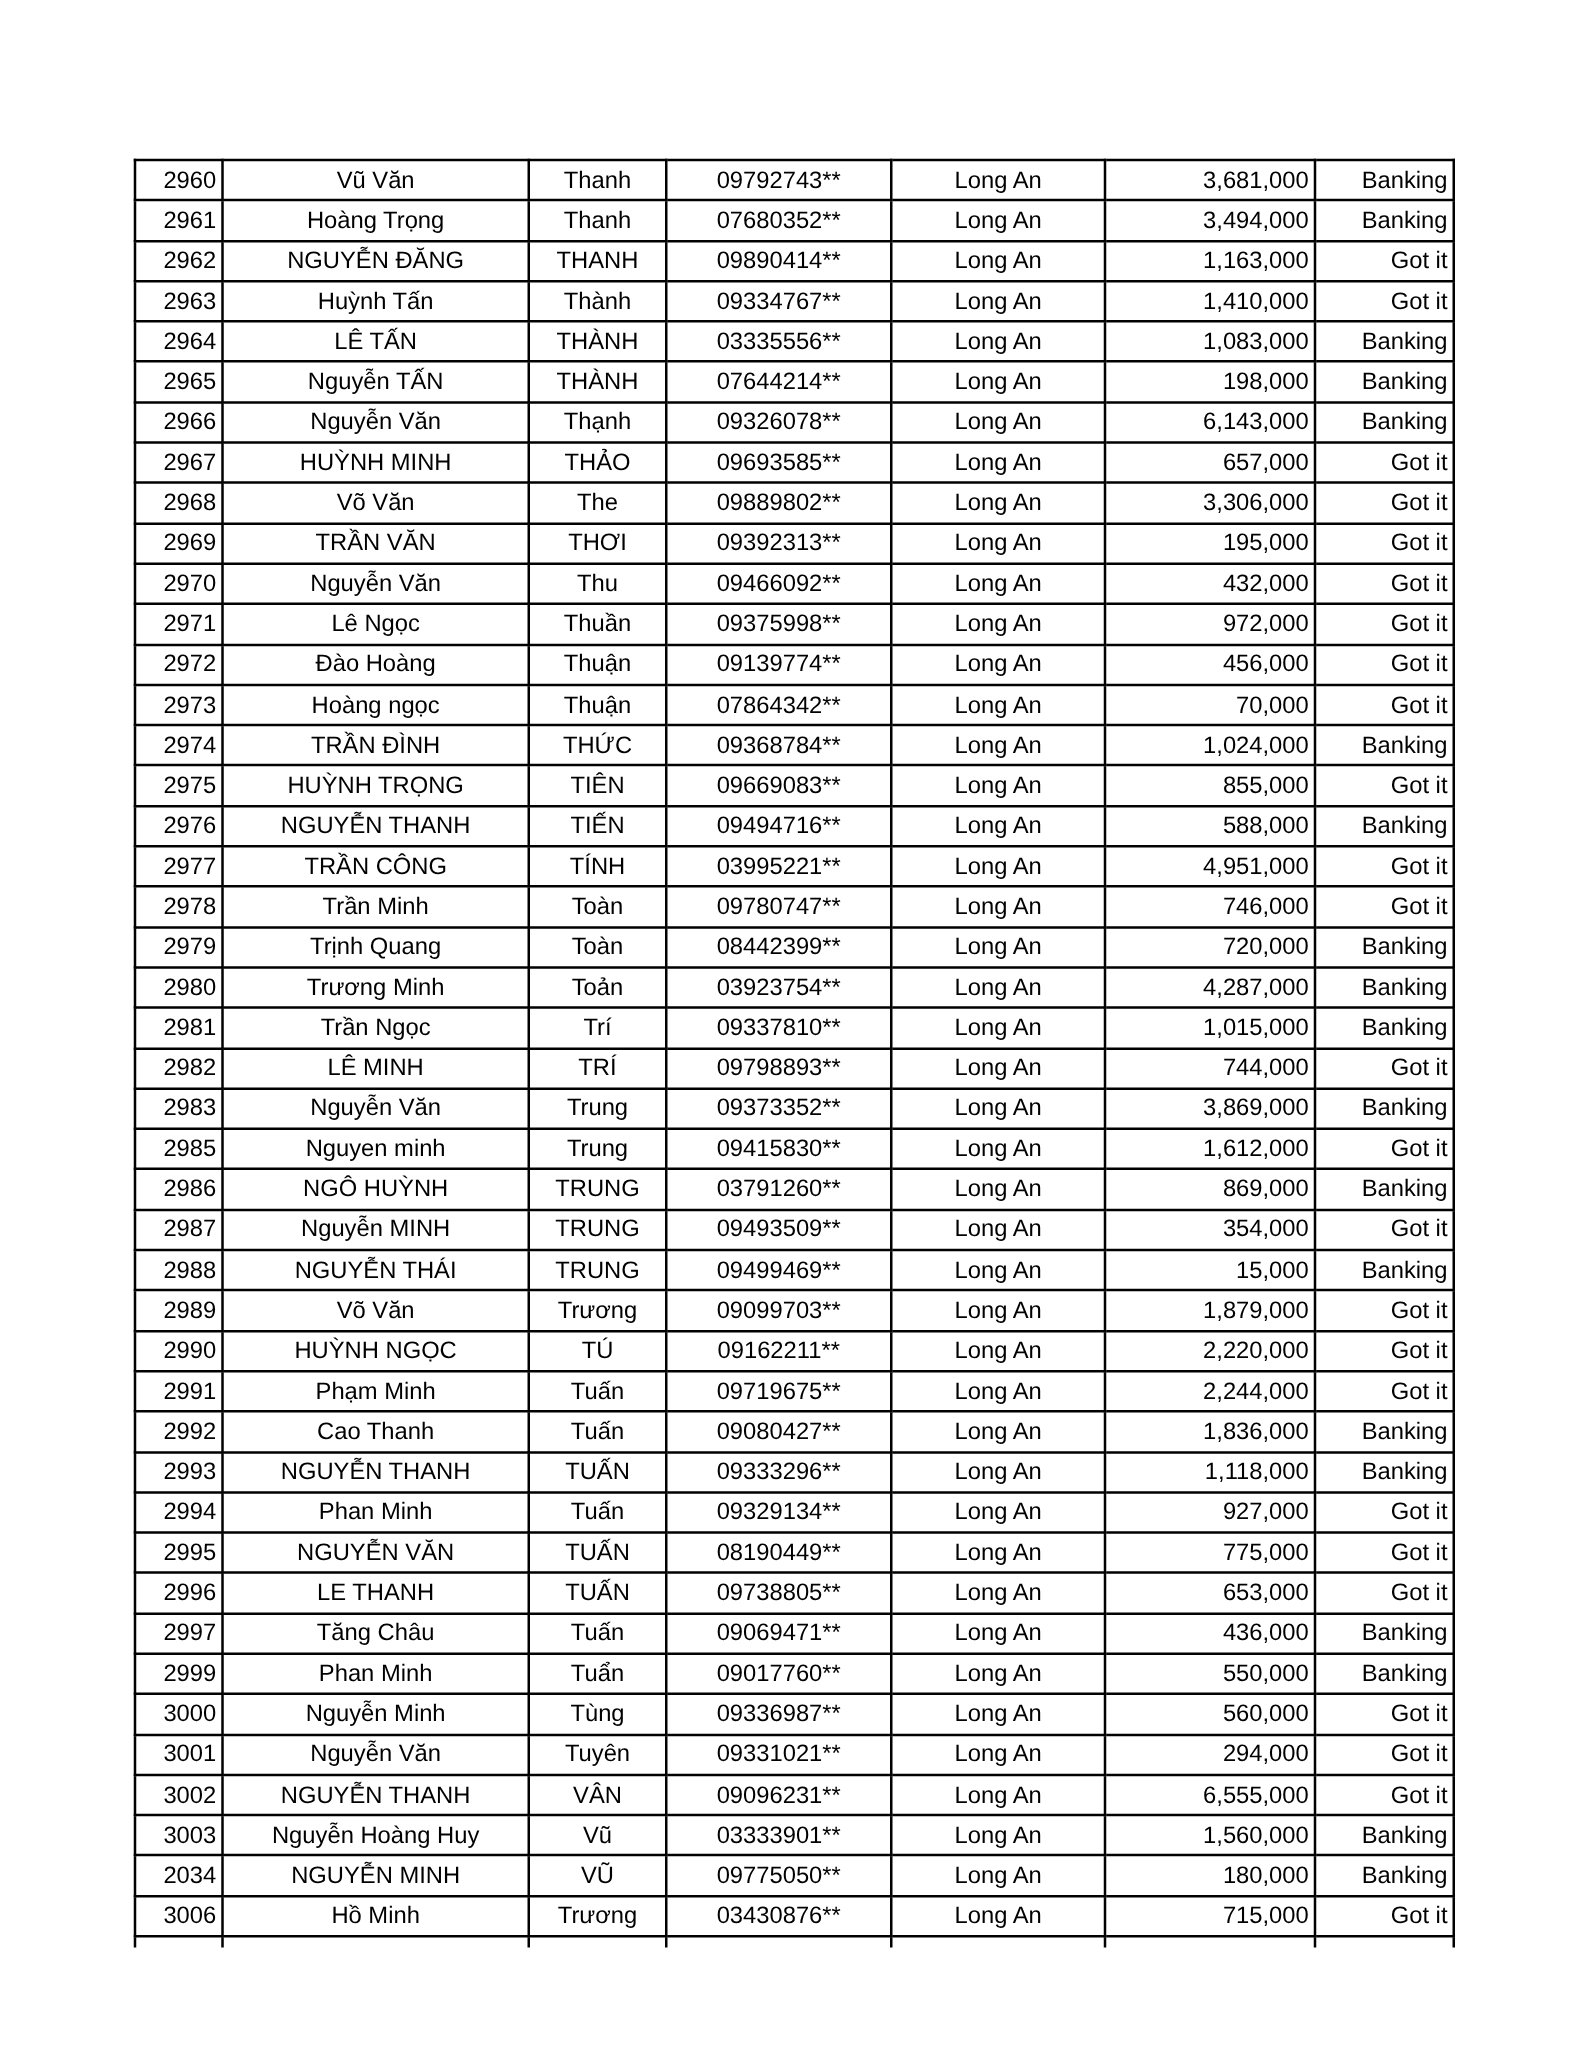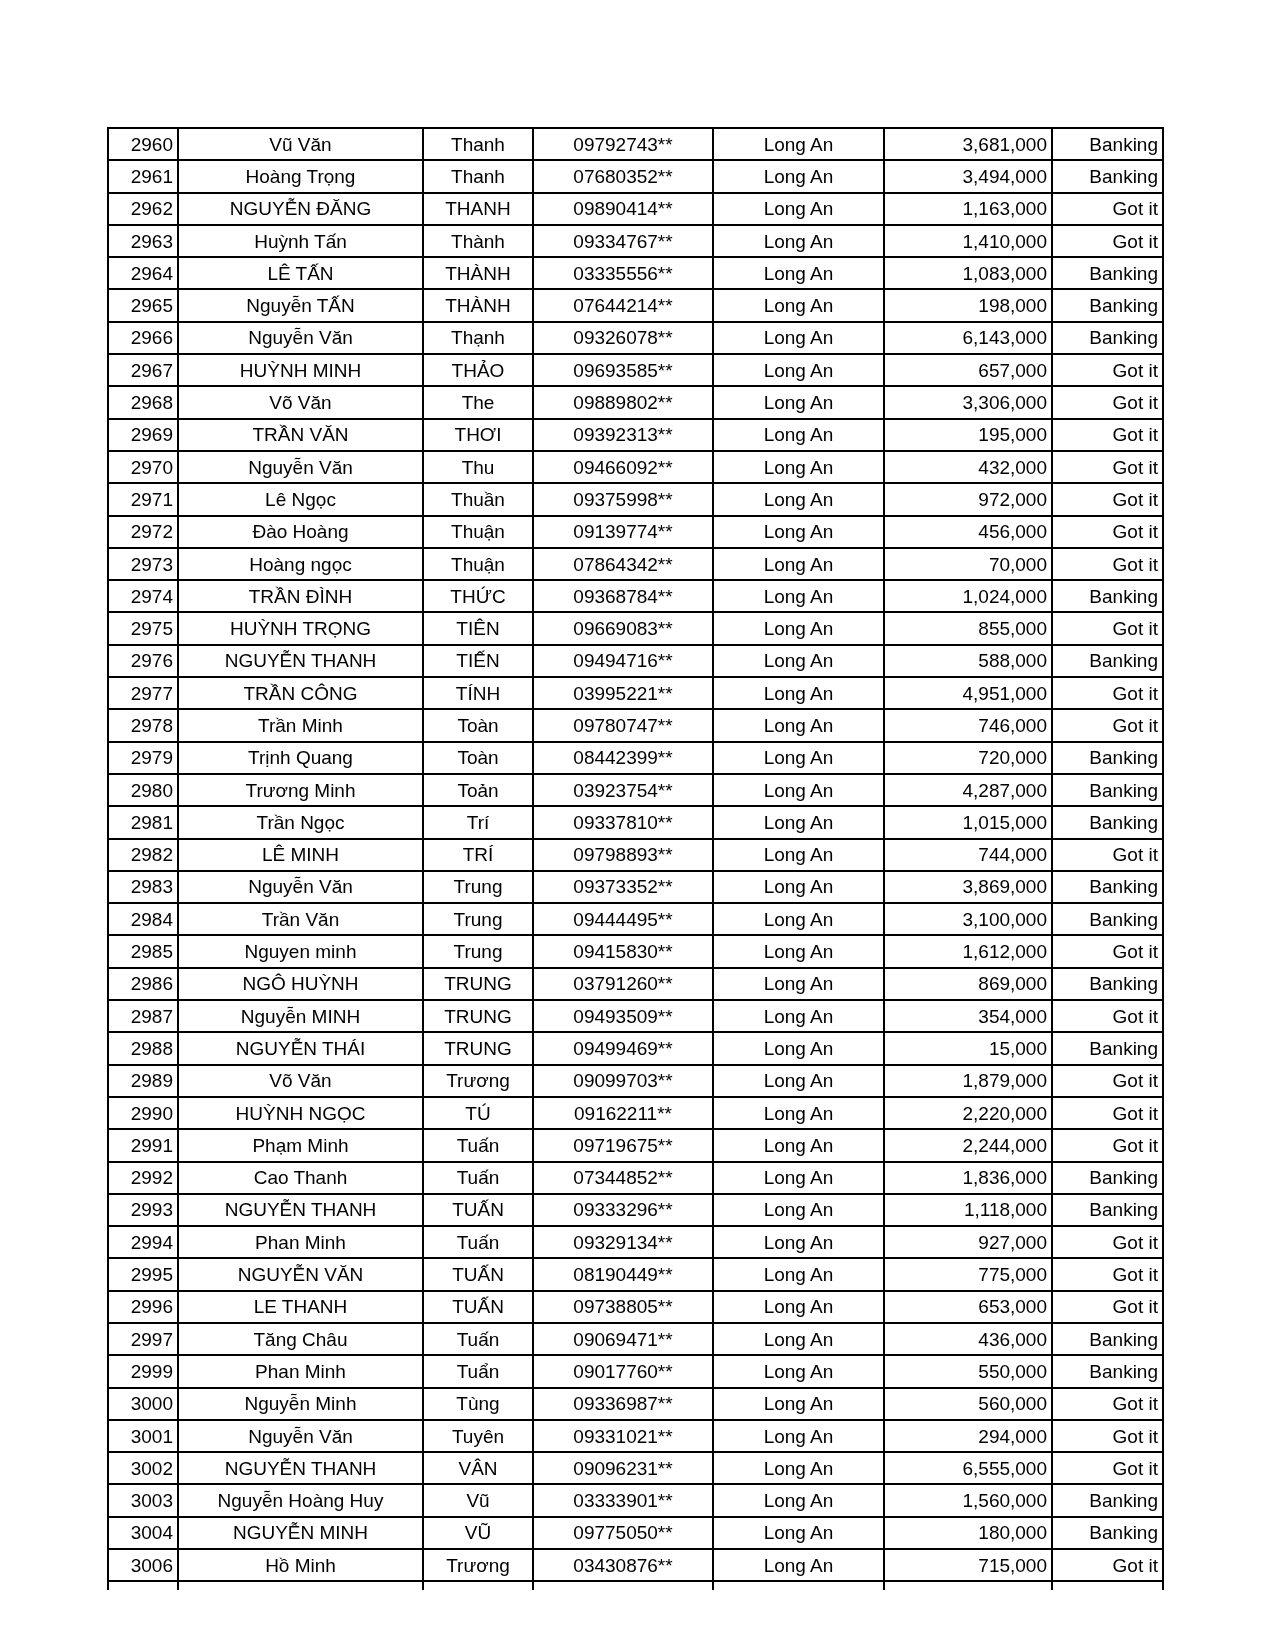--- a/index.html
+++ b/index.html
@@ -273,29 +273,20 @@
         <tr>
           <td class="align-right">2983</td>
           <td class="align-center">Nguyễn  Văn</td>
           <td class="align-center">Trung</td>
           <td class="align-center">09373352**</td>
           <td class="align-center">Long An</td>
           <td class="align-right">3,869,000</td>
           <td class="align-left">Banking</td>
         </tr>
         <tr>
-          <td class="align-right">2984</td>
-          <td class="align-center">Trần Văn</td>
-          <td class="align-center">Trung</td>
-          <td class="align-center">09444495**</td>
-          <td class="align-center">Long An</td>
-          <td class="align-right">3,100,000</td>
-          <td class="align-left">Banking</td>
-        </tr>
-        <tr>
           <td class="align-right">2985</td>
           <td class="align-center">Nguyen minh</td>
           <td class="align-center">Trung</td>
           <td class="align-center">09415830**</td>
           <td class="align-center">Long An</td>
           <td class="align-right">1,612,000</td>
           <td class="align-left">Got it</td>
         </tr>
         <tr>
           <td class="align-right">2986</td>
@@ -348,21 +339,21 @@
           <td class="align-center">Tuấn</td>
           <td class="align-center">09719675**</td>
           <td class="align-center">Long An</td>
           <td class="align-right">2,244,000</td>
           <td class="align-left">Got it</td>
         </tr>
         <tr>
           <td class="align-right">2992</td>
           <td class="align-center">Cao Thanh</td>
           <td class="align-center">Tuấn</td>
-          <td class="align-center">07344852**</td>
+          <td class="align-center">09080427**</td>
           <td class="align-center">Long An</td>
           <td class="align-right">1,836,000</td>
           <td class="align-left">Banking</td>
         </tr>
         <tr>
           <td class="align-right">2993</td>
           <td class="align-center">NGUYỄN THANH</td>
           <td class="align-center">TUẤN</td>
           <td class="align-center">09333296**</td>
           <td class="align-center">Long An</td>
@@ -444,21 +435,21 @@
         <tr>
           <td class="align-right">3003</td>
           <td class="align-center">Nguyễn Hoàng Huy</td>
           <td class="align-center">Vũ</td>
           <td class="align-center">03333901**</td>
           <td class="align-center">Long An</td>
           <td class="align-right">1,560,000</td>
           <td class="align-left">Banking</td>
         </tr>
         <tr>
-          <td class="align-right">3004</td>
+          <td class="align-right">2034</td>
           <td class="align-center">NGUYỄN MINH</td>
           <td class="align-center">VŨ</td>
           <td class="align-center">09775050**</td>
           <td class="align-center">Long An</td>
           <td class="align-right">180,000</td>
           <td class="align-left">Banking</td>
         </tr>
         <tr>
           <td class="align-right">3006</td>
           <td class="align-center">Hồ Minh</td>

